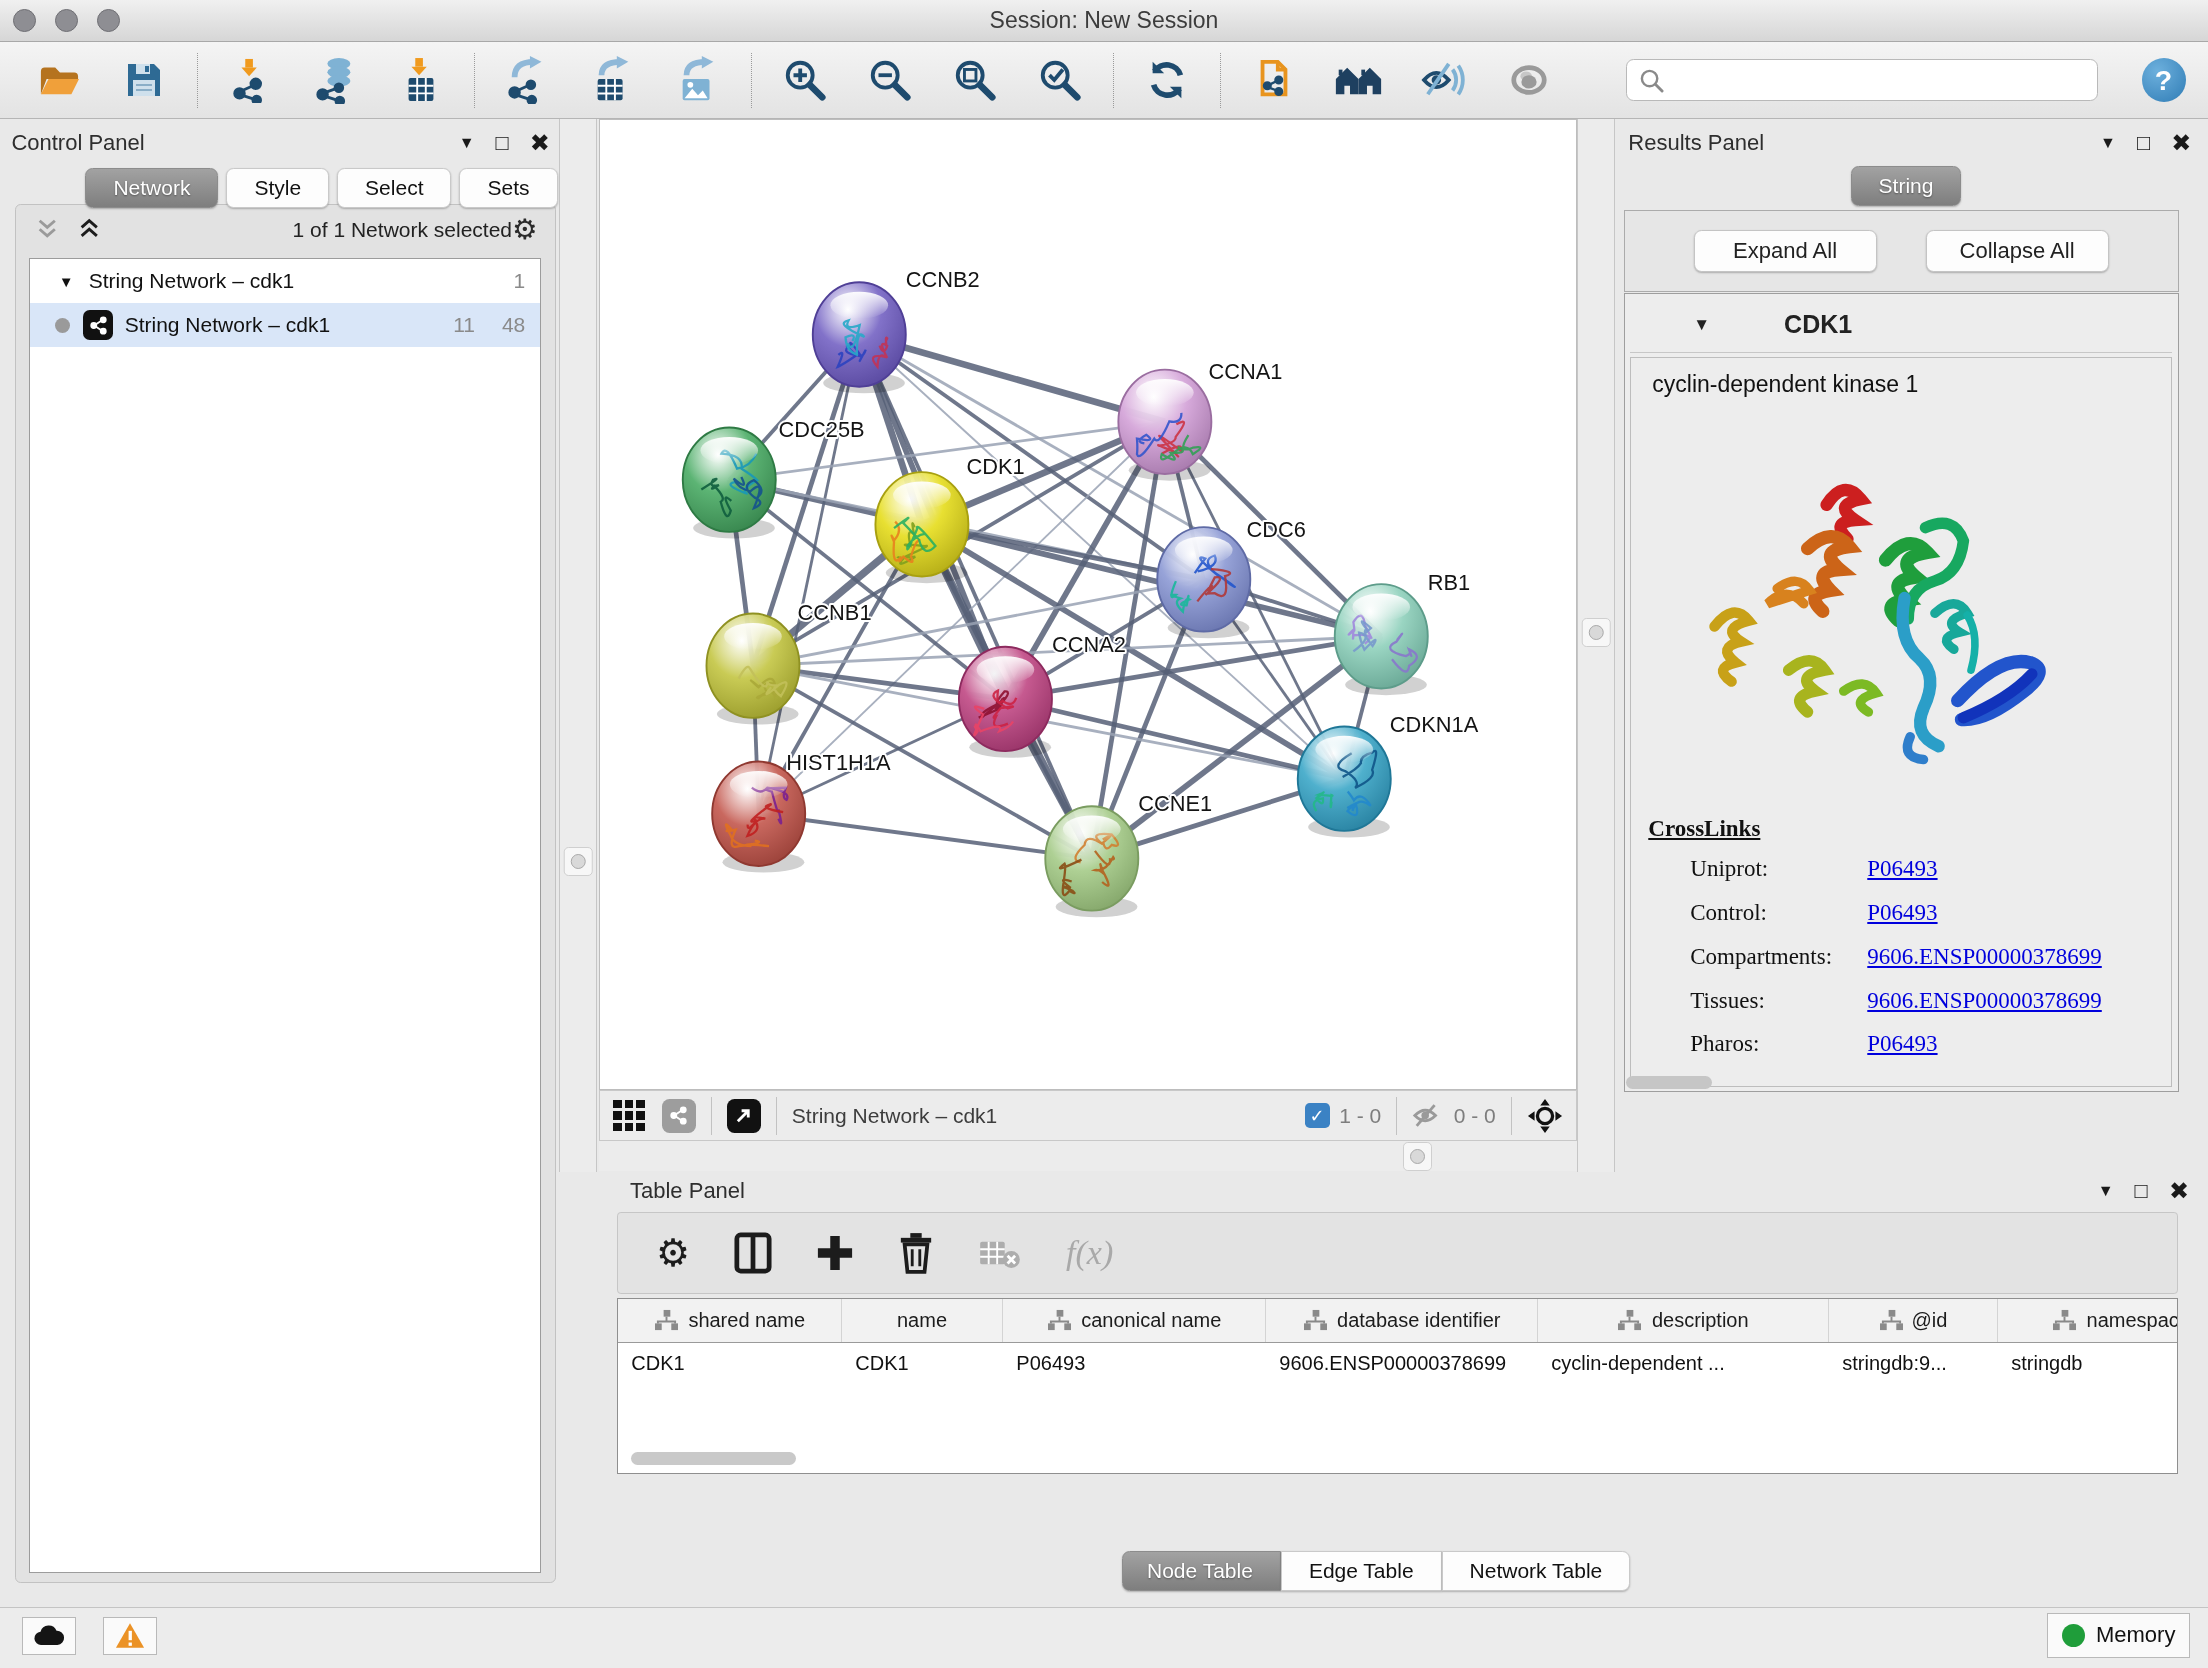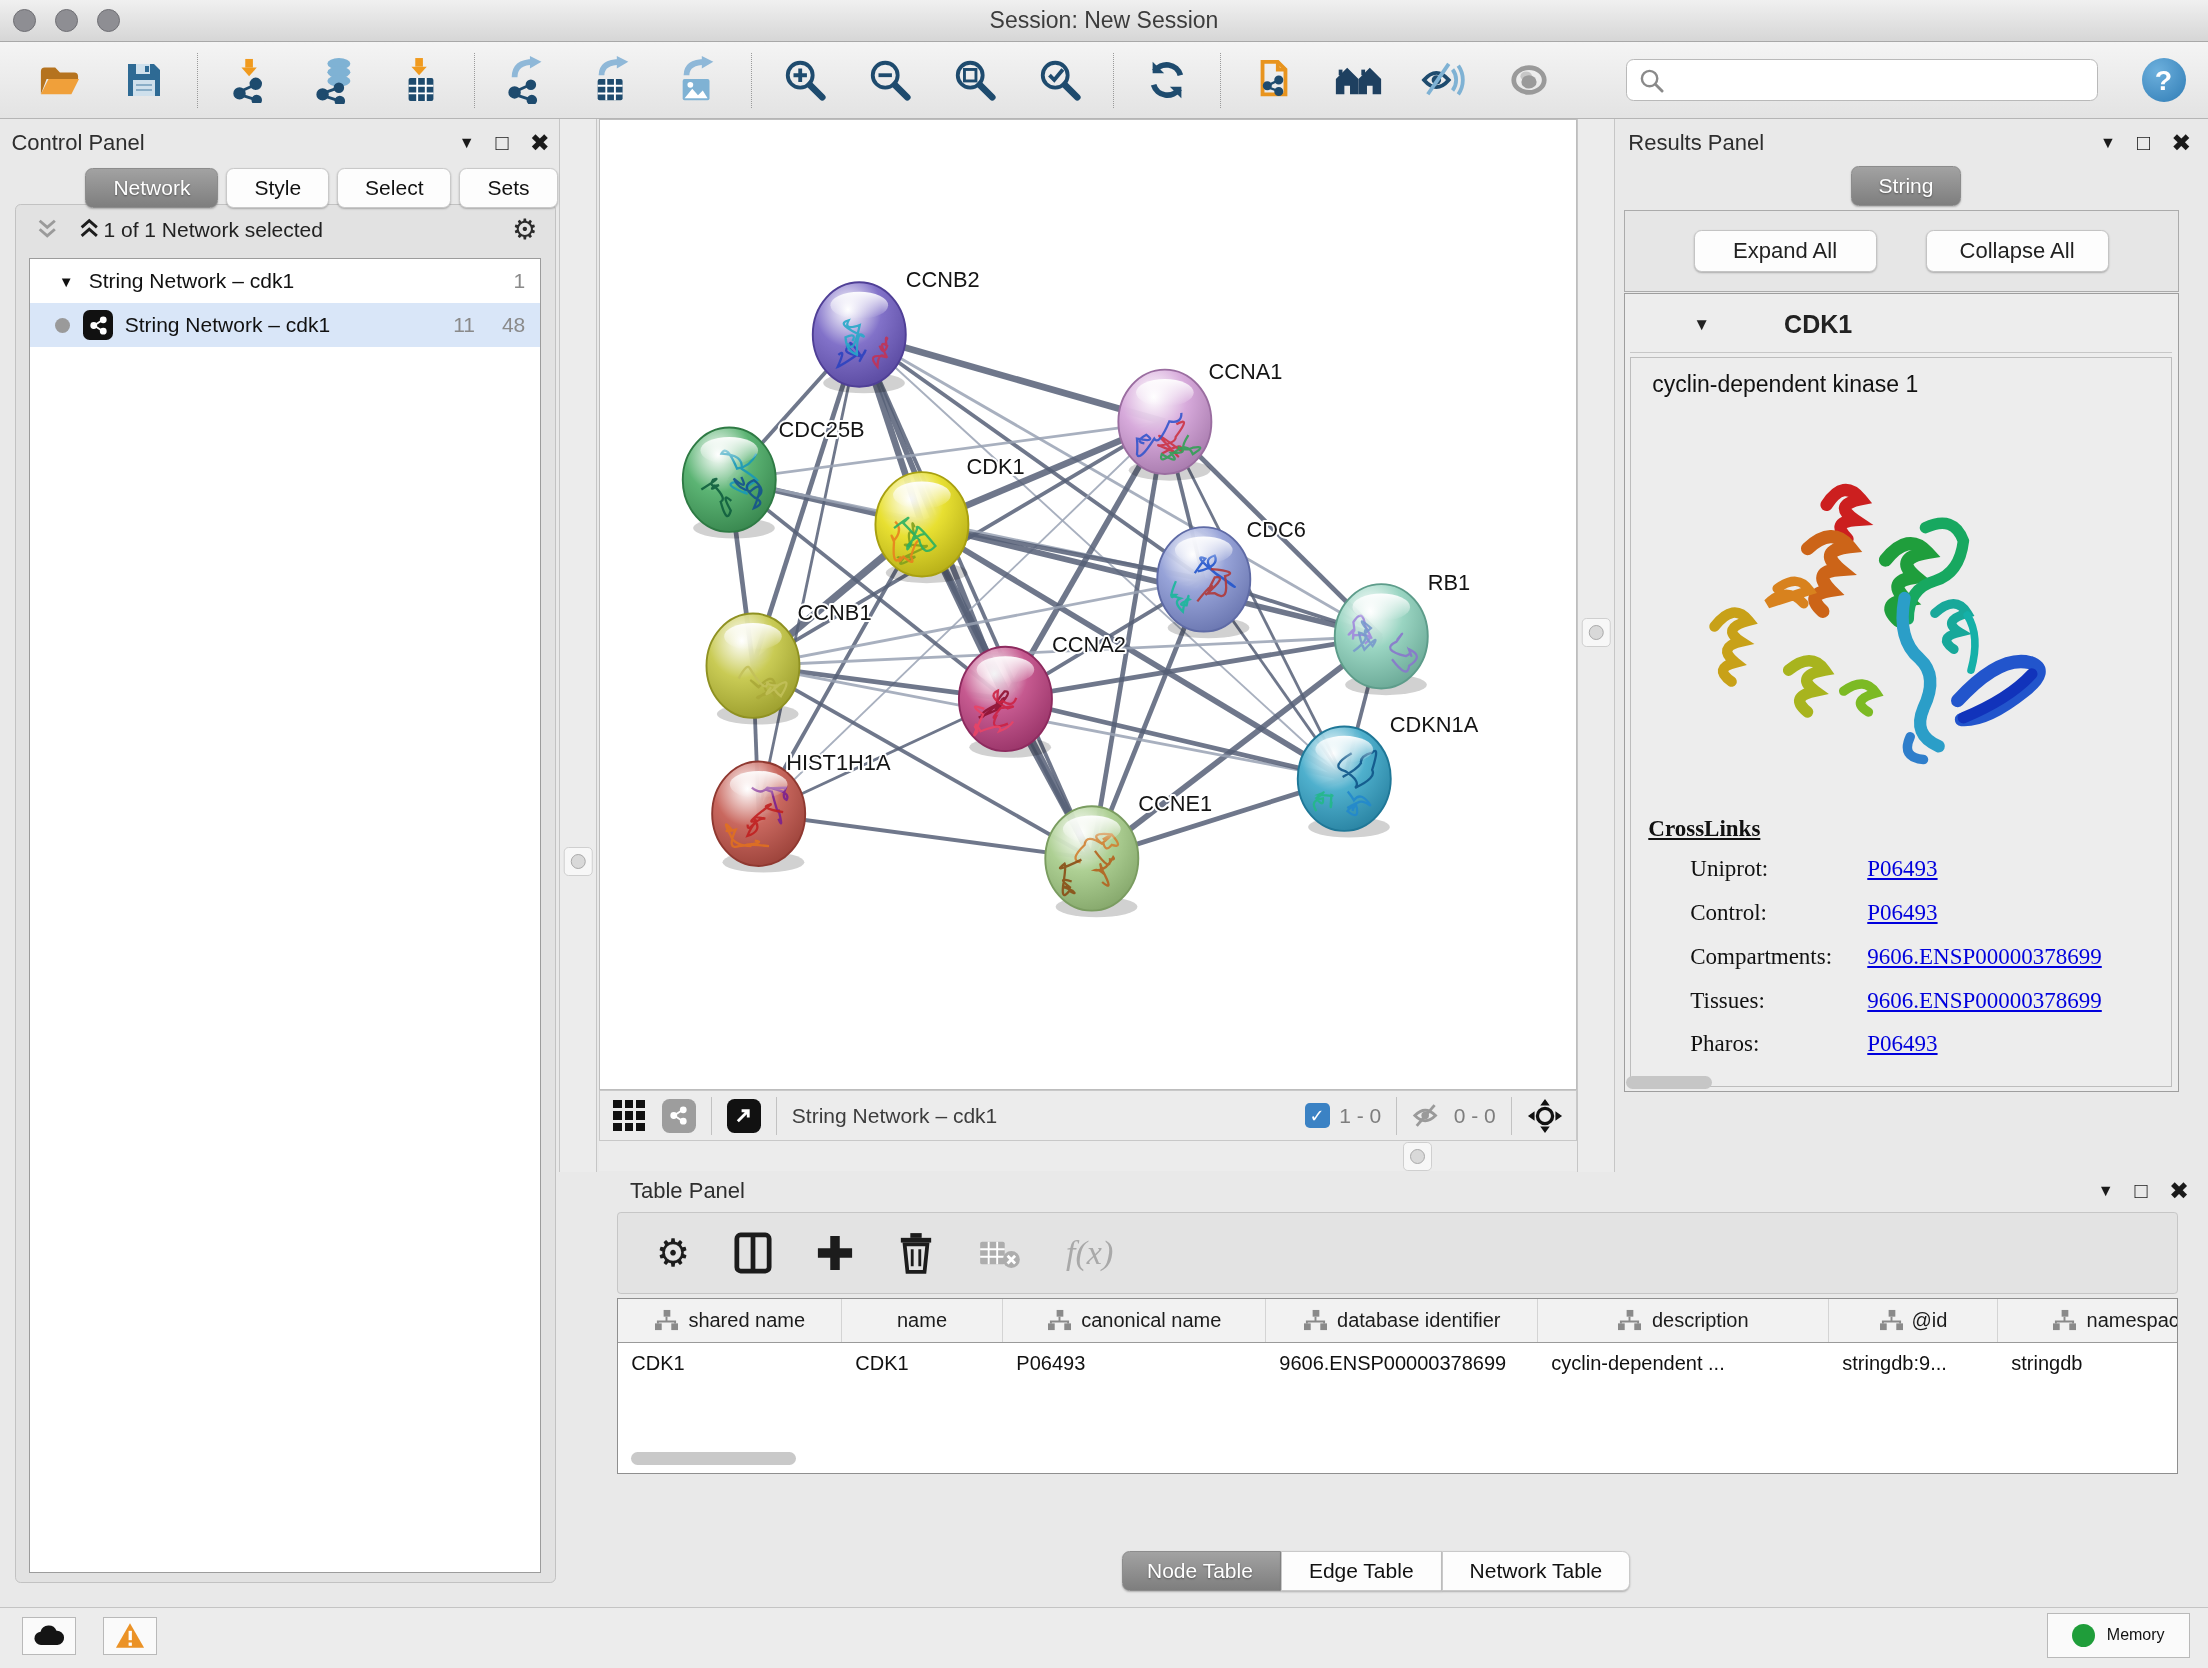--- a/index.html
+++ b/index.html
@@ -39,21 +39,21 @@
     border-radius:7.6px; box-shadow:0 1px 1.9px rgba(0,0,0,.25); }
   .tab.sel { background:linear-gradient(#a2a2a2,#7e7e7e); color:#fff; border-color:#8c8c8c;
     text-shadow:0 1px 1.9px rgba(0,0,0,.4); }
 
   
   .control-panel { position:absolute; left:11.4px; top:124px; width:548px; height:1480px; }
   .cp-tabs { display:flex; gap:8px; margin:5.7px 0 0 74px; position:relative; z-index:2; }
   .cp-box { position:absolute; left:3.8px; top:80px; right:3.8px; bottom:21px;
     background:#e2e2e2; border:1px solid #c2c2c2; border-radius:5.7px; }
   .cp-strip { height:49px; display:flex; align-items:center; padding:0 17px; }
-  .cp-strip-label { flex:1; text-align:left; font-size:21px; color:#222; }
+  .cp-strip-label { flex:1; text-align:right; font-size:21px; color:#222; }
   .tree-box { position:absolute; left:13.3px; right:13.3px; top:53px; bottom:9.5px; background:#fff; border:1.9px solid #9c9c9c; }
   .tree-row { height:44px; display:flex; align-items:center; font-size:21px; color:#111; padding:0 15px; }
   .tree-row .count { margin-left:auto; color:#8a8a8a; }
   .tree-row.selected { background:#d9e6f8; }
   .share-badge { width:30px; height:30px; background:#111; border-radius:6.7px; display:flex; align-items:center; justify-content:center; margin:0 11.4px 0 13.3px; }
   .bullet { width:15px; height:15px; border-radius:50%; background:#9a9a9a; margin-left:9.5px; }
 
   
   .vsplit { position:absolute; top:119px; width:38px; height:1053px; background:#ececec;
     border-left:1px solid #c6c6c6; border-right:1px solid #c6c6c6; }
@@ -99,21 +99,21 @@
   .t-row { display:flex; height:44px; width:1627px; }
   .t-cell { font-size:20px; color:#111; padding:8.6px 0 0 13.3px; white-space:nowrap; overflow:hidden; }
   .t-scroll-thumb { position:absolute; left:13.3px; bottom:7.6px; width:165px; height:13.3px; background:#c9c9c9; border-radius:6.7px; }
   .tp-tabs { position:absolute; left:523px; top:379px; display:flex; }
 
   
   .statusbar { position:absolute; left:0; top:1607px; width:2208px; height:61px; background:#ececec; border-top:1px solid #c4c4c4; }
   .sb-btn { position:absolute; top:8.6px; height:38px; background:#fafafa; border:1.9px solid #b9b9b9;
     display:flex; align-items:center; justify-content:center; }
   .mem-btn { position:absolute; right:18px; top:4.8px; width:143px; height:45px; background:#fafafa; border:1.9px solid #b9b9b9;
-    display:flex; align-items:center; justify-content:center; gap:11.4px; font-size:16px; color:#111; }
+    display:flex; align-items:center; justify-content:center; gap:11.4px; font-size:22px; color:#111; }
   .mem-dot { width:23px; height:23px; border-radius:50%; background:#1f9d3a; }
 
   svg text.nlabel { font-family:"Liberation Sans","DejaVu Sans",sans-serif; font-size:23px; fill:#141414;
     paint-order:stroke; stroke:#ffffff; stroke-width:4px; stroke-linejoin:round; }
 </style>
 </head>
 <body>
 
 <div class="titlebar">
   <div class="tl-dots">

